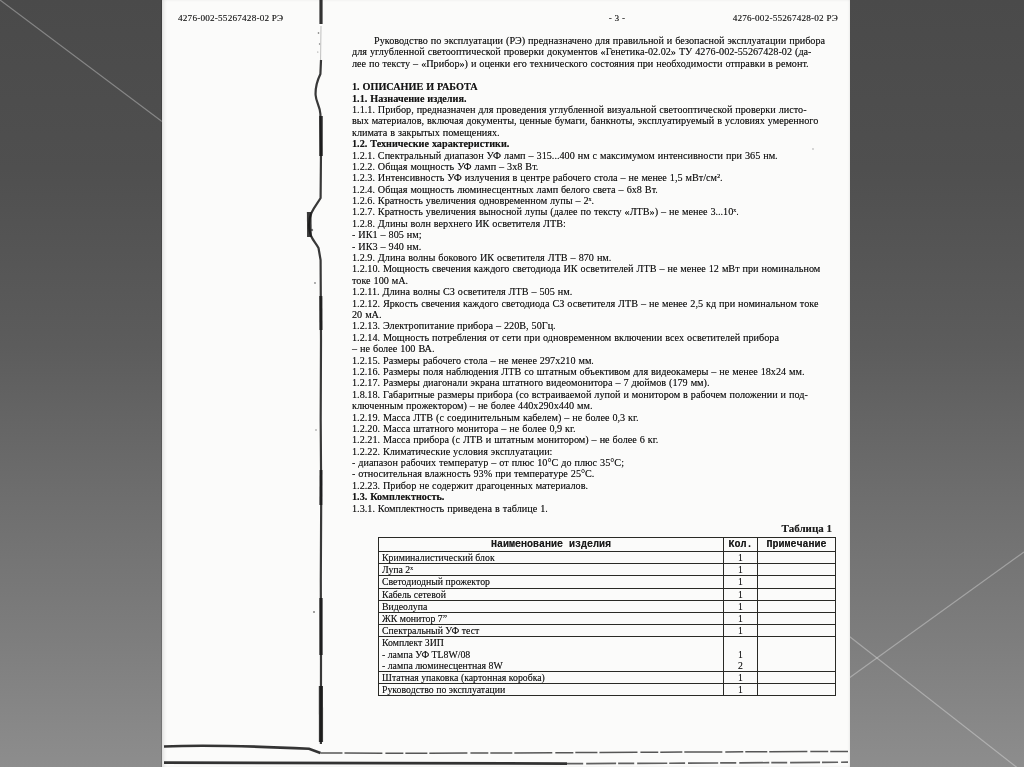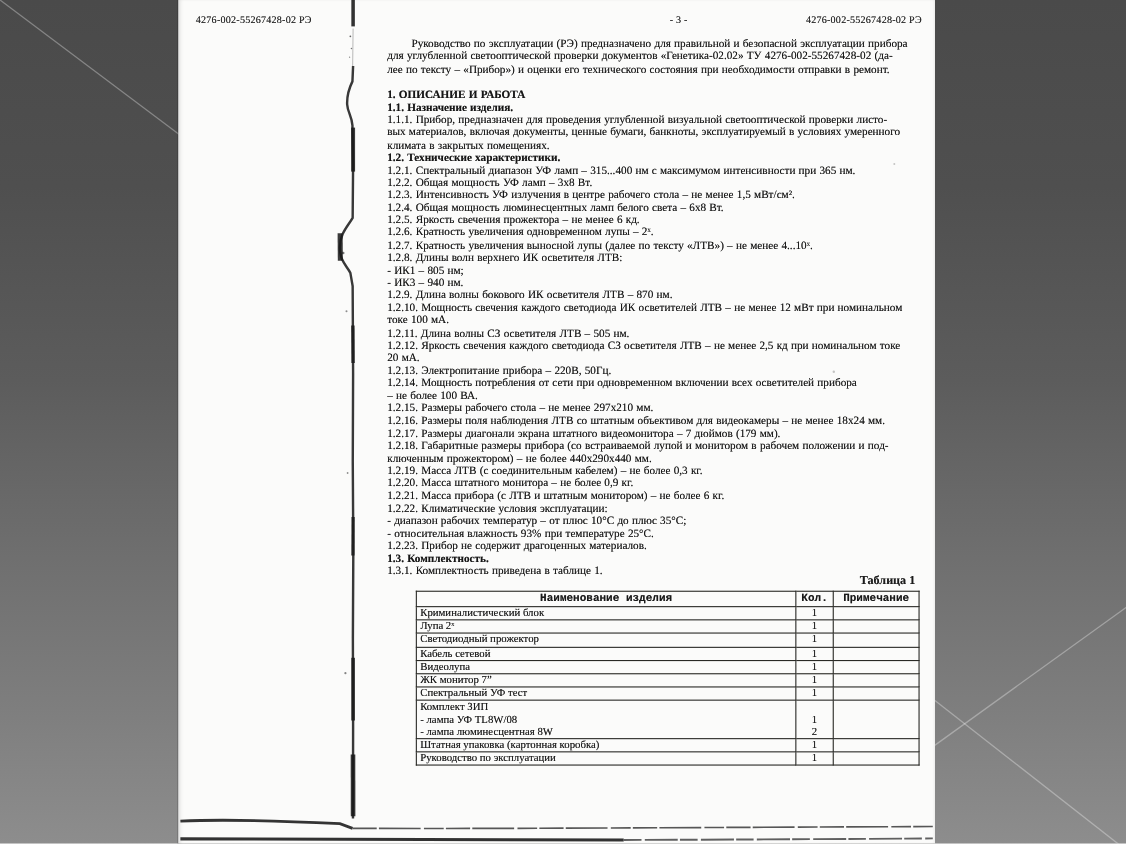--- a/index.html
+++ b/index.html
@@ -58,39 +58,38 @@
         <div class="line bold gap">1. ОПИСАНИЕ И РАБОТА</div>
         <div class="line bold">1.1. Назначение изделия.</div>
         <div class="line">1.1.1. Прибор, предназначен для проведения углубленной визуальной светооптической проверки листо-</div>
         <div class="line">вых материалов, включая документы, ценные бумаги, банкноты, эксплуатируемый в условиях умеренного</div>
         <div class="line">климата в закрытых помещениях.</div>
         <div class="line bold">1.2. Технические характеристики.</div>
         <div class="line">1.2.1. Спектральный диапазон УФ ламп – 315...400 нм с максимумом интенсивности при 365 нм.</div>
         <div class="line">1.2.2. Общая мощность УФ ламп – 3х8 Вт.</div>
         <div class="line">1.2.3. Интенсивность УФ излучения в центре рабочего стола – не менее 1,5 мВт/см².</div>
         <div class="line">1.2.4. Общая мощность люминесцентных ламп белого света – 6х8 Вт.</div>
-        <div class="line">1.2.5. Яркость свечения прожектора – не менее 6 кд.</div>
         <div class="line">1.2.6. Кратность увеличения одновременном лупы – 2ˣ.</div>
-        <div class="line">1.2.7. Кратность увеличения выносной лупы (далее по тексту «ЛТВ») – не менее 4...10ˣ.</div>
+        <div class="line">1.2.7. Кратность увеличения выносной лупы (далее по тексту «ЛТВ») – не менее 3...10ˣ.</div>
         <div class="line">1.2.8. Длины волн верхнего ИК осветителя ЛТВ:</div>
         <div class="line">- ИК1 – 805 нм;</div>
         <div class="line">- ИК3 – 940 нм.</div>
         <div class="line">1.2.9. Длина волны бокового ИК осветителя ЛТВ – 870 нм.</div>
         <div class="line">1.2.10. Мощность свечения каждого светодиода ИК осветителей ЛТВ – не менее 12 мВт при номинальном</div>
         <div class="line">токе 100 мА.</div>
         <div class="line">1.2.11. Длина волны СЗ осветителя ЛТВ – 505 нм.</div>
         <div class="line">1.2.12. Яркость свечения каждого светодиода СЗ осветителя ЛТВ – не менее 2,5 кд при номинальном токе</div>
         <div class="line">20 мА.</div>
         <div class="line">1.2.13. Электропитание прибора – 220В, 50Гц.</div>
         <div class="line">1.2.14. Мощность потребления от сети при одновременном включении всех осветителей прибора</div>
         <div class="line">– не более 100 ВА.</div>
         <div class="line">1.2.15. Размеры рабочего стола – не менее 297х210 мм.</div>
         <div class="line">1.2.16. Размеры поля наблюдения ЛТВ со штатным объективом для видеокамеры – не менее 18х24 мм.</div>
         <div class="line">1.2.17. Размеры диагонали экрана штатного видеомонитора – 7 дюймов (179 мм).</div>
-        <div class="line">1.2.18. Габаритные размеры прибора (со встраиваемой лупой и монитором в рабочем положении и под-</div>
+        <div class="line">1.8.18. Габаритные размеры прибора (со встраиваемой лупой и монитором в рабочем положении и под-</div>
         <div class="line">ключенным прожектором) – не более 440х290х440 мм.</div>
         <div class="line">1.2.19. Масса ЛТВ (с соединительным кабелем) – не более 0,3 кг.</div>
         <div class="line">1.2.20. Масса штатного монитора – не более 0,9 кг.</div>
         <div class="line">1.2.21. Масса прибора (с ЛТВ и штатным монитором) – не более 6 кг.</div>
         <div class="line">1.2.22. Климатические условия эксплуатации:</div>
         <div class="line">- диапазон рабочих температур – от плюс 10°С до плюс 35°С;</div>
         <div class="line">- относительная влажность 93% при температуре 25°С.</div>
         <div class="line">1.2.23. Прибор не содержит драгоценных материалов.</div>
         <div class="line bold">1.3. Комплектность.</div>
         <div class="line">1.3.1. Комплектность приведена в таблице 1.</div>

